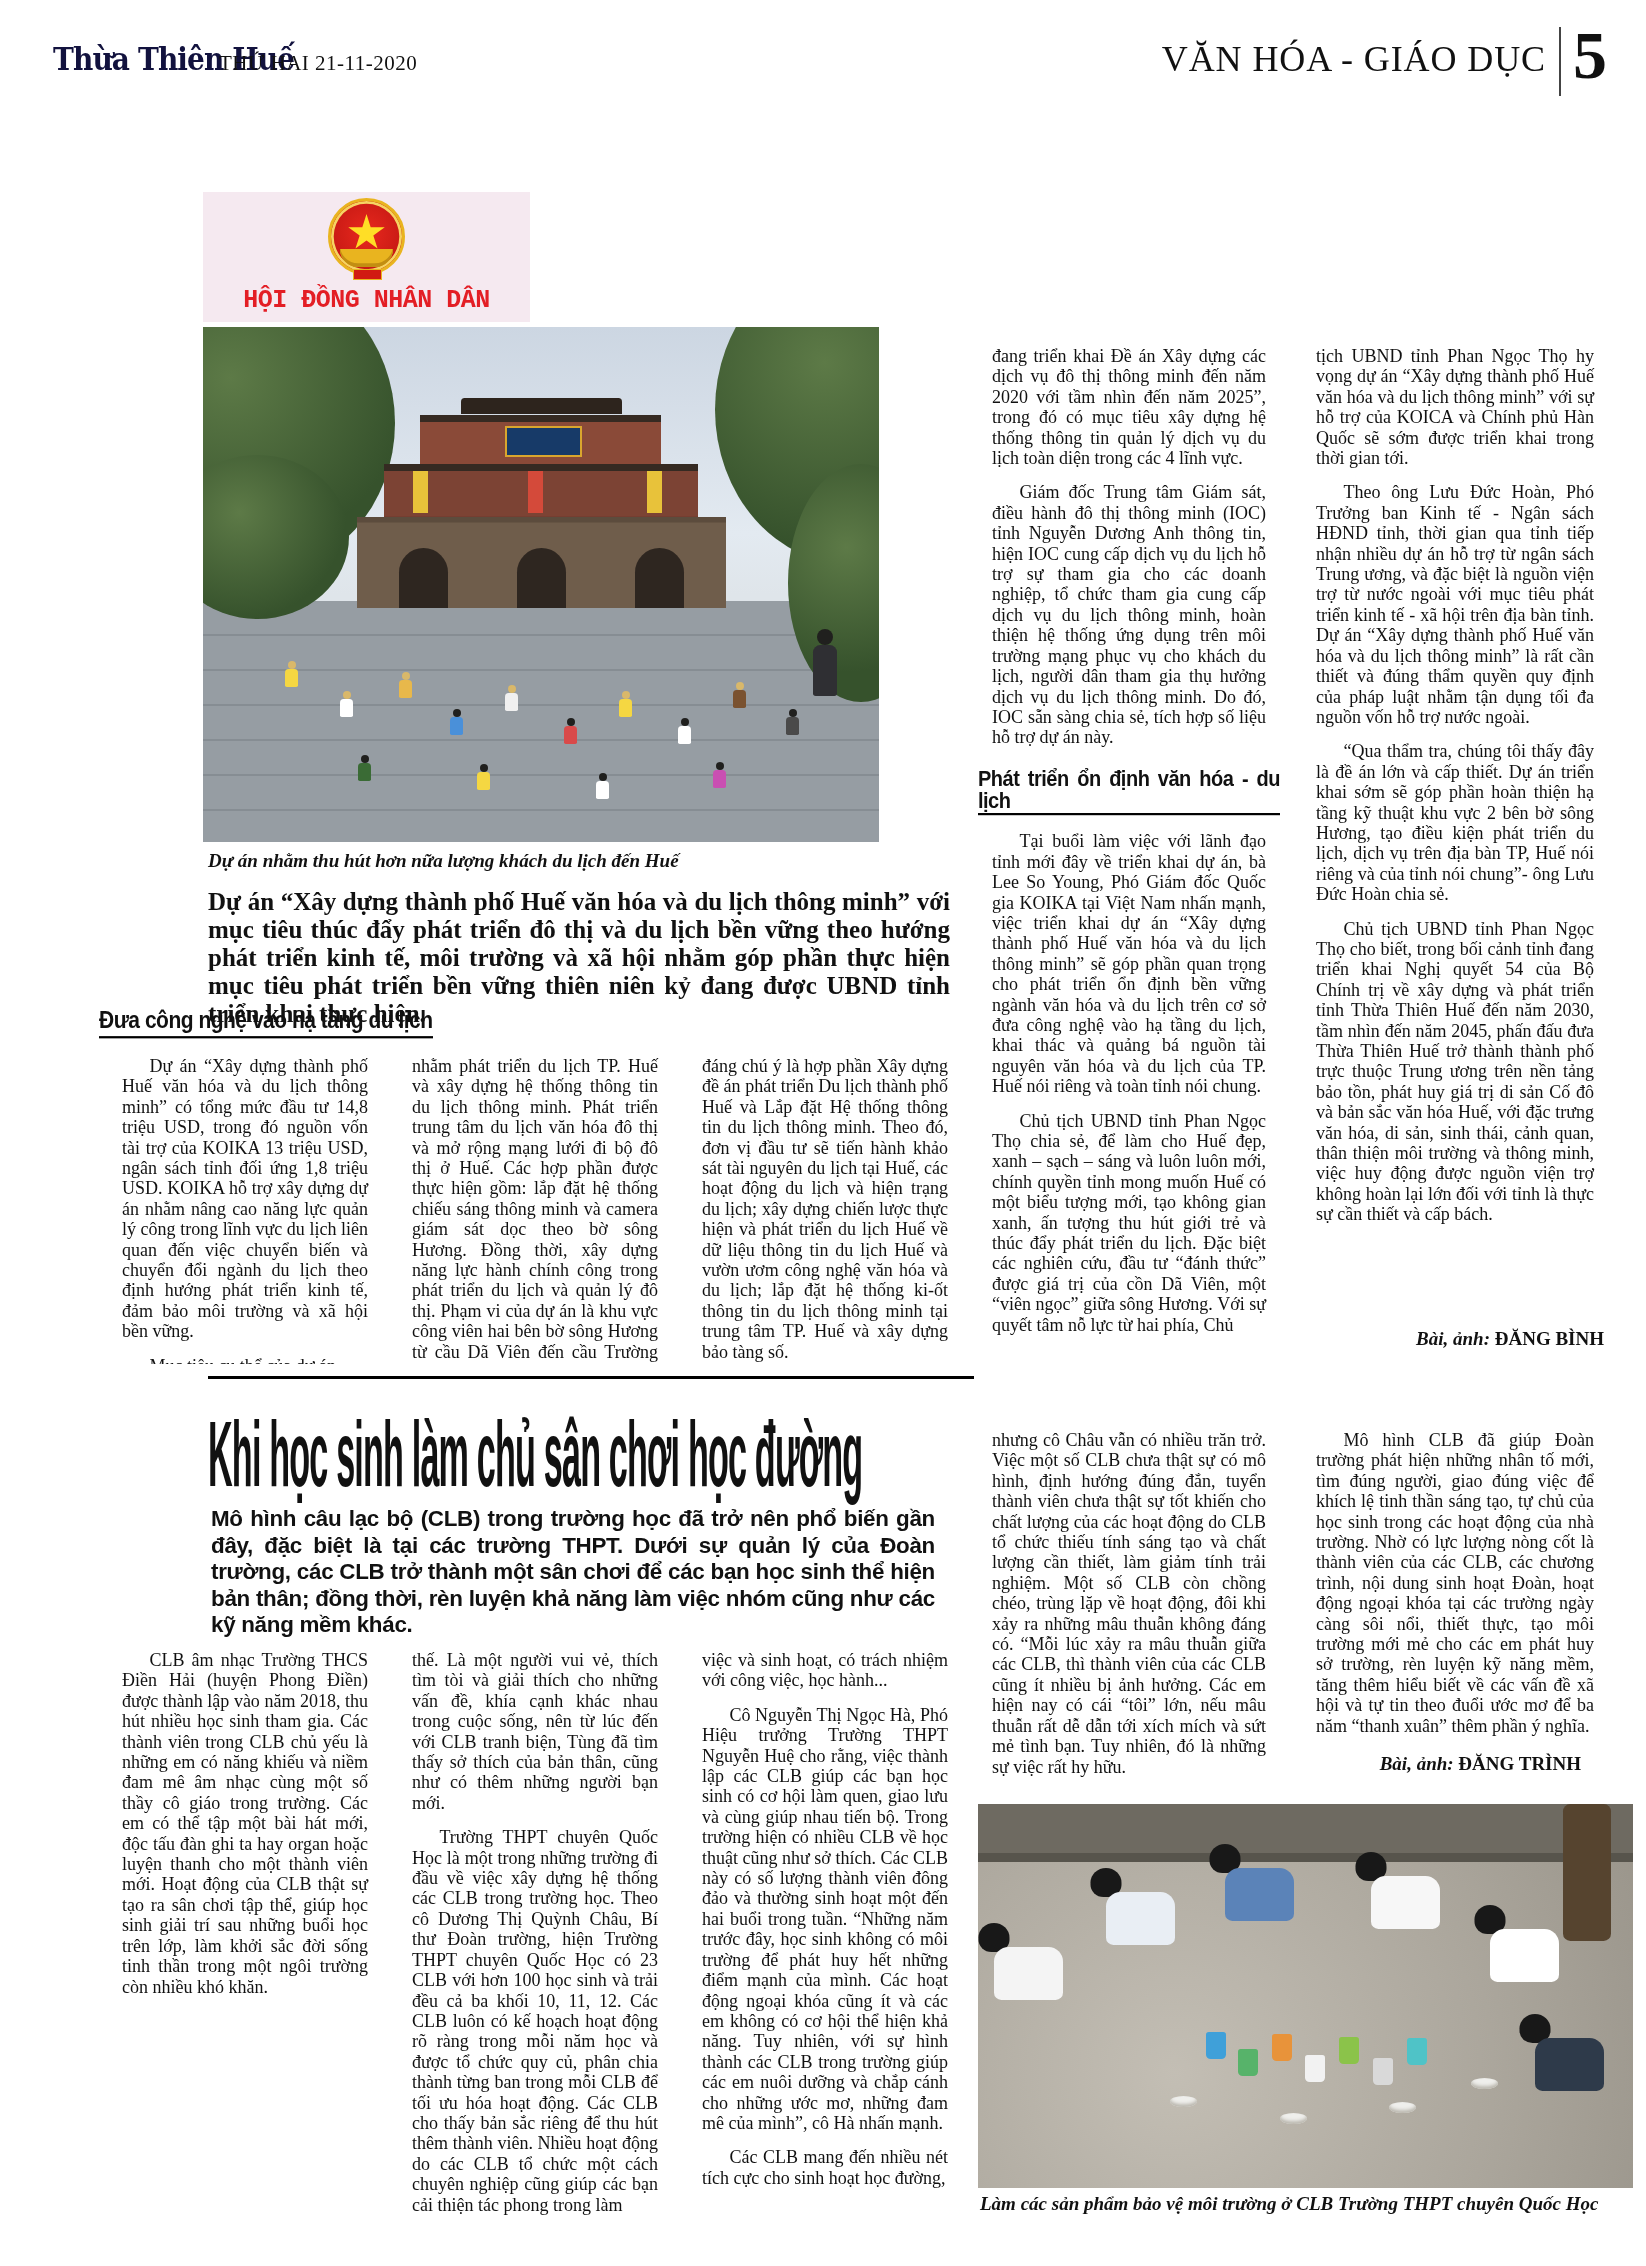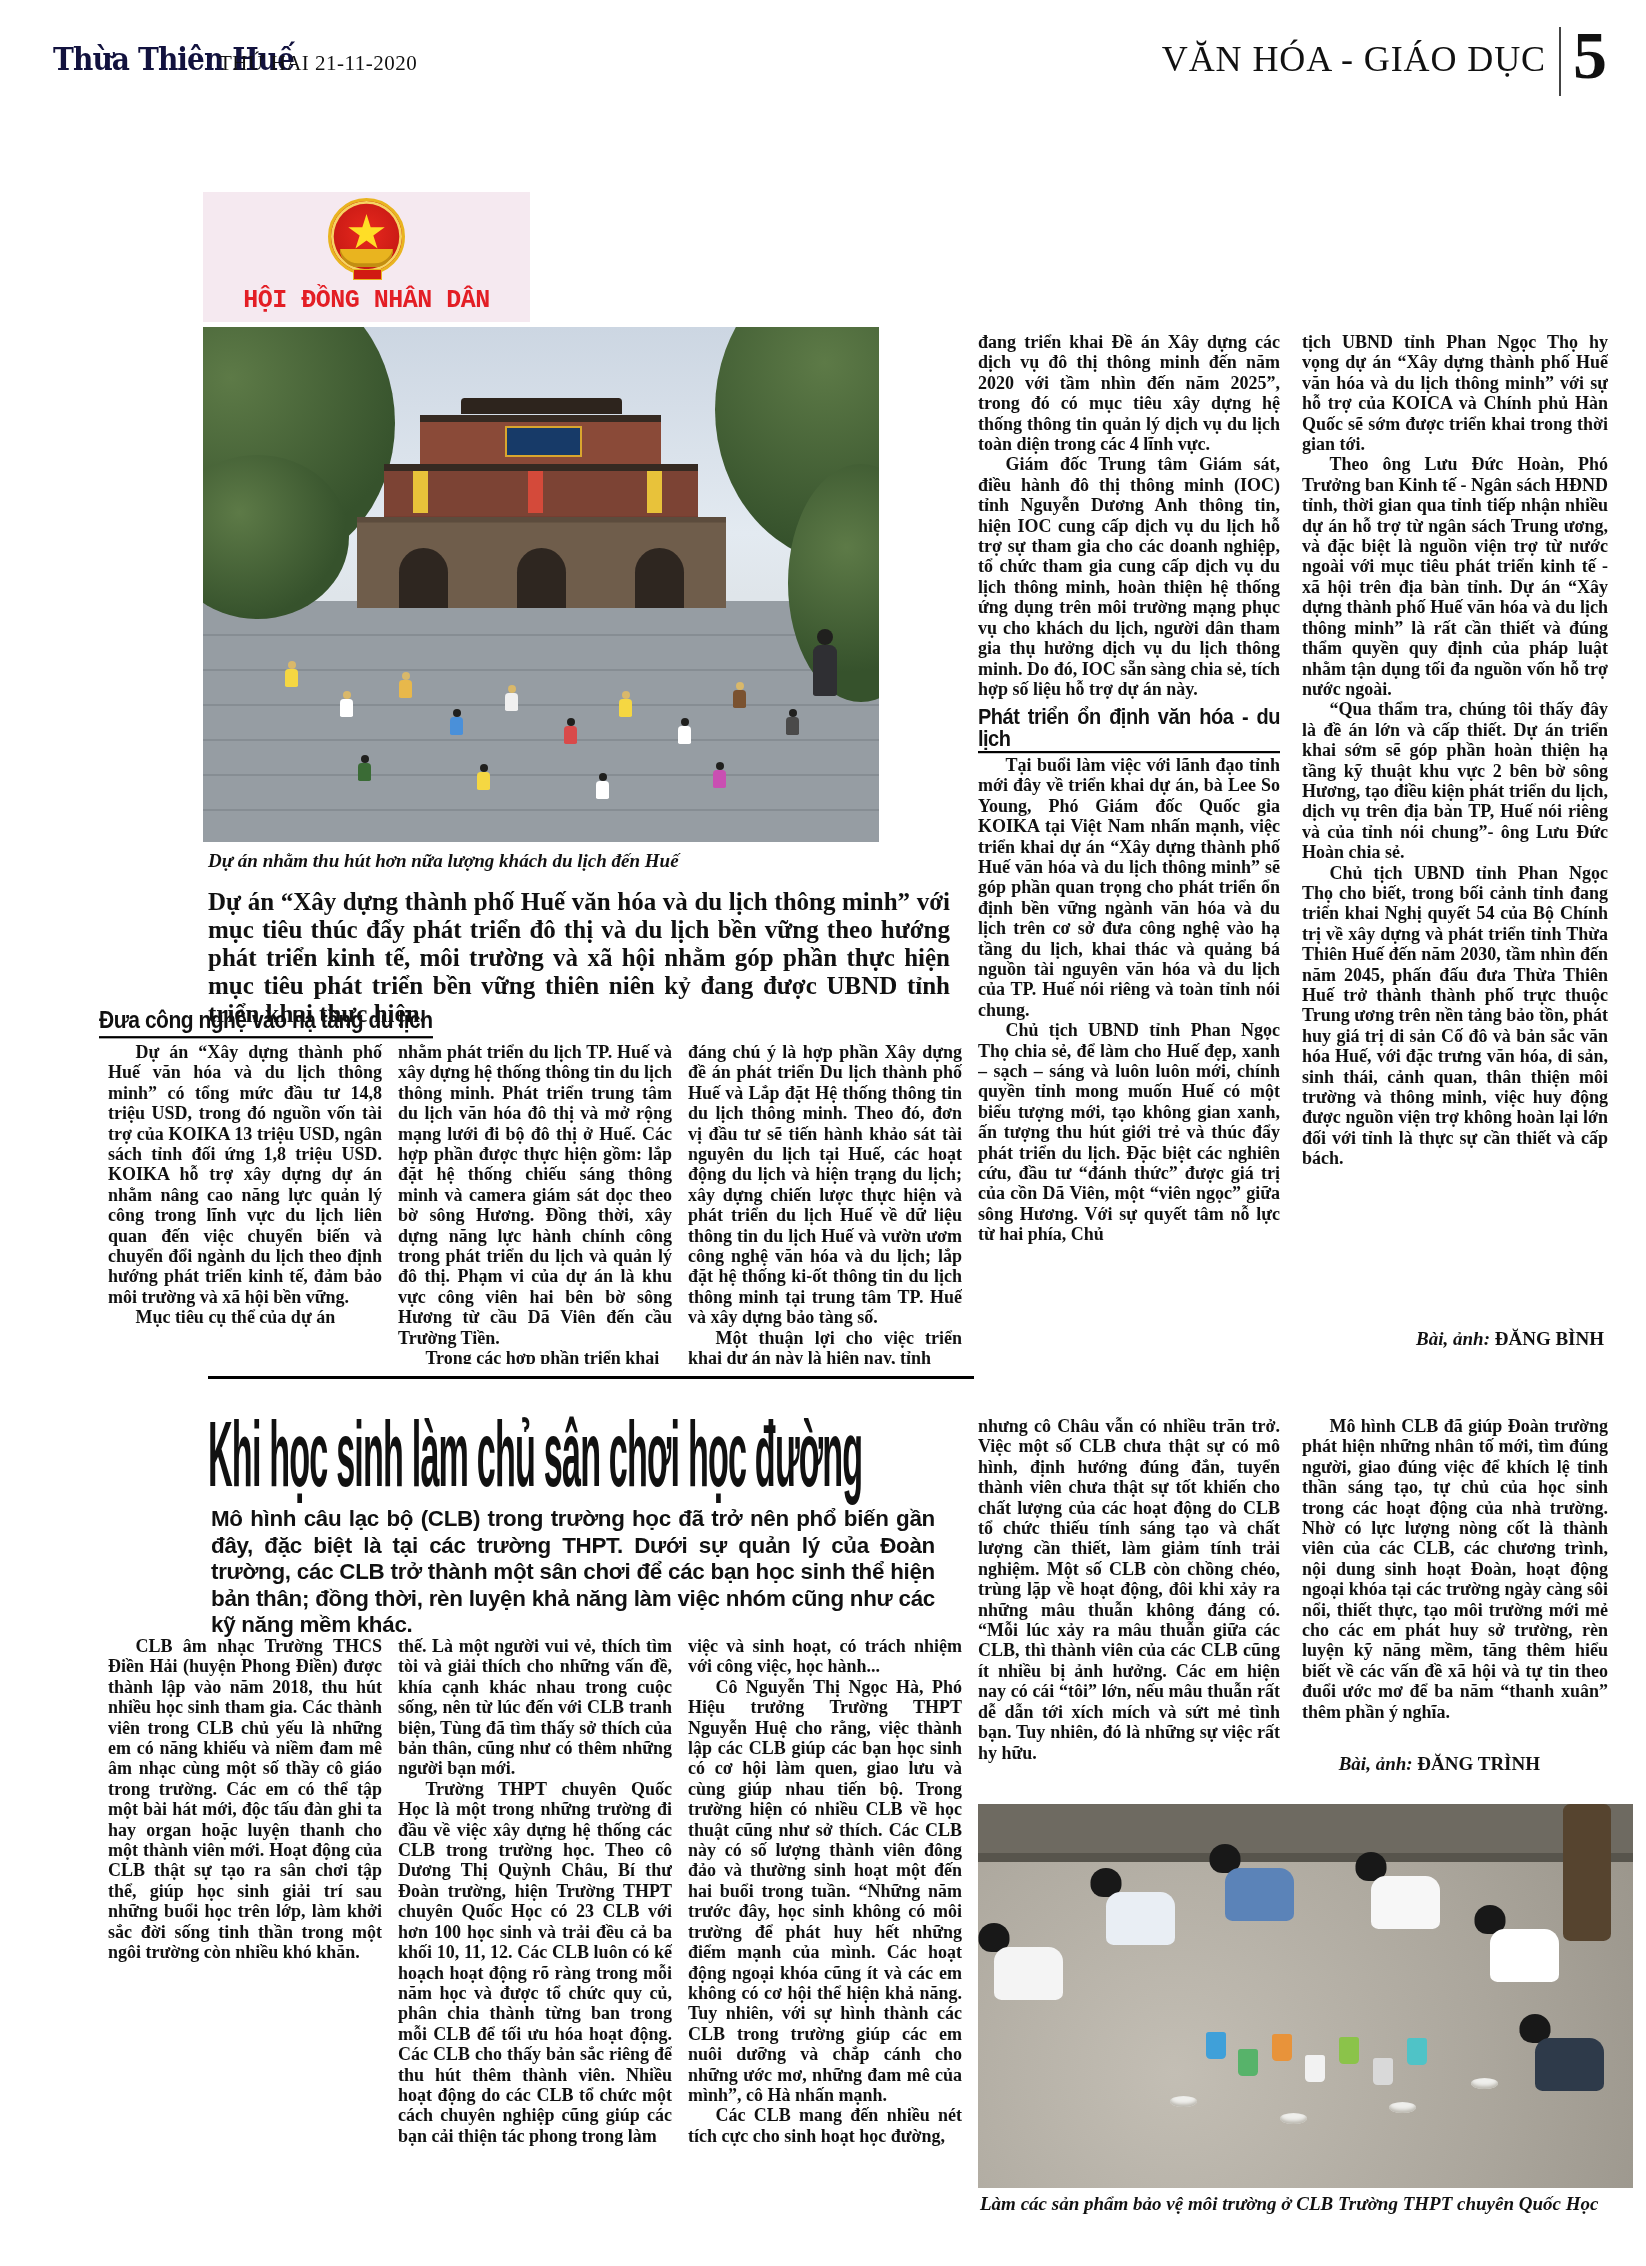--- a/index.html
+++ b/index.html
@@ -57,26 +57,26 @@
   .c2{left:398px;width:274px;}
   .c3{left:688px;width:274px;}
   .c4{left:978px;width:302px;}
   .c5{left:1302px;width:306px;}
   .a1row{top:1042px;height:322px;}
   .a1tall{top:332px;height:1029px;}
   .a1tall5{top:332px;height:991px;}
   .a2row{top:1636px;height:601px;}
   .a2c4{top:1416px;height:364px;}
   .a2c5{top:1416px;height:331px;}
-  .para{margin:0;text-indent:27.4px;font-weight:bold;}
+  .para{margin:14px;text-indent:27.4px;}
   .para.flush{text-indent:0;}
   .byline{font-weight:bold;font-size:19px;text-align:right;}
   .byline .bl-label{font-style:italic;}
   .by1{left:1302px;top:1328px;width:302px;}
-  .by2{left:1238px;top:1753px;width:302px;}
+  .by2{left:1279px;top:1753px;width:302px;}
 
   
   .photo1{left:203px;top:327px;width:676px;height:515px;overflow:hidden;background:linear-gradient(#ccd6e2 0%,#e3eaf1 40%,#dfe5ea 52%);}
   .p1-plaza{position:absolute;left:0;top:274px;width:676px;height:241px;
             background:repeating-linear-gradient(#969da3 0 33px,#868d93 33px 35px);}
   .p1-tree{position:absolute;border-radius:50%;background:radial-gradient(circle at 40% 35%,#5d7a47,#36522c 70%);}
   .tl{left:-82px;top:-55px;width:274px;height:302px;}
   .tl2{left:-37px;top:128px;width:183px;height:164px;}
   .tr{left:512px;top:-73px;width:274px;height:311px;}
   .tr2{left:585px;top:137px;width:146px;height:238px;}

